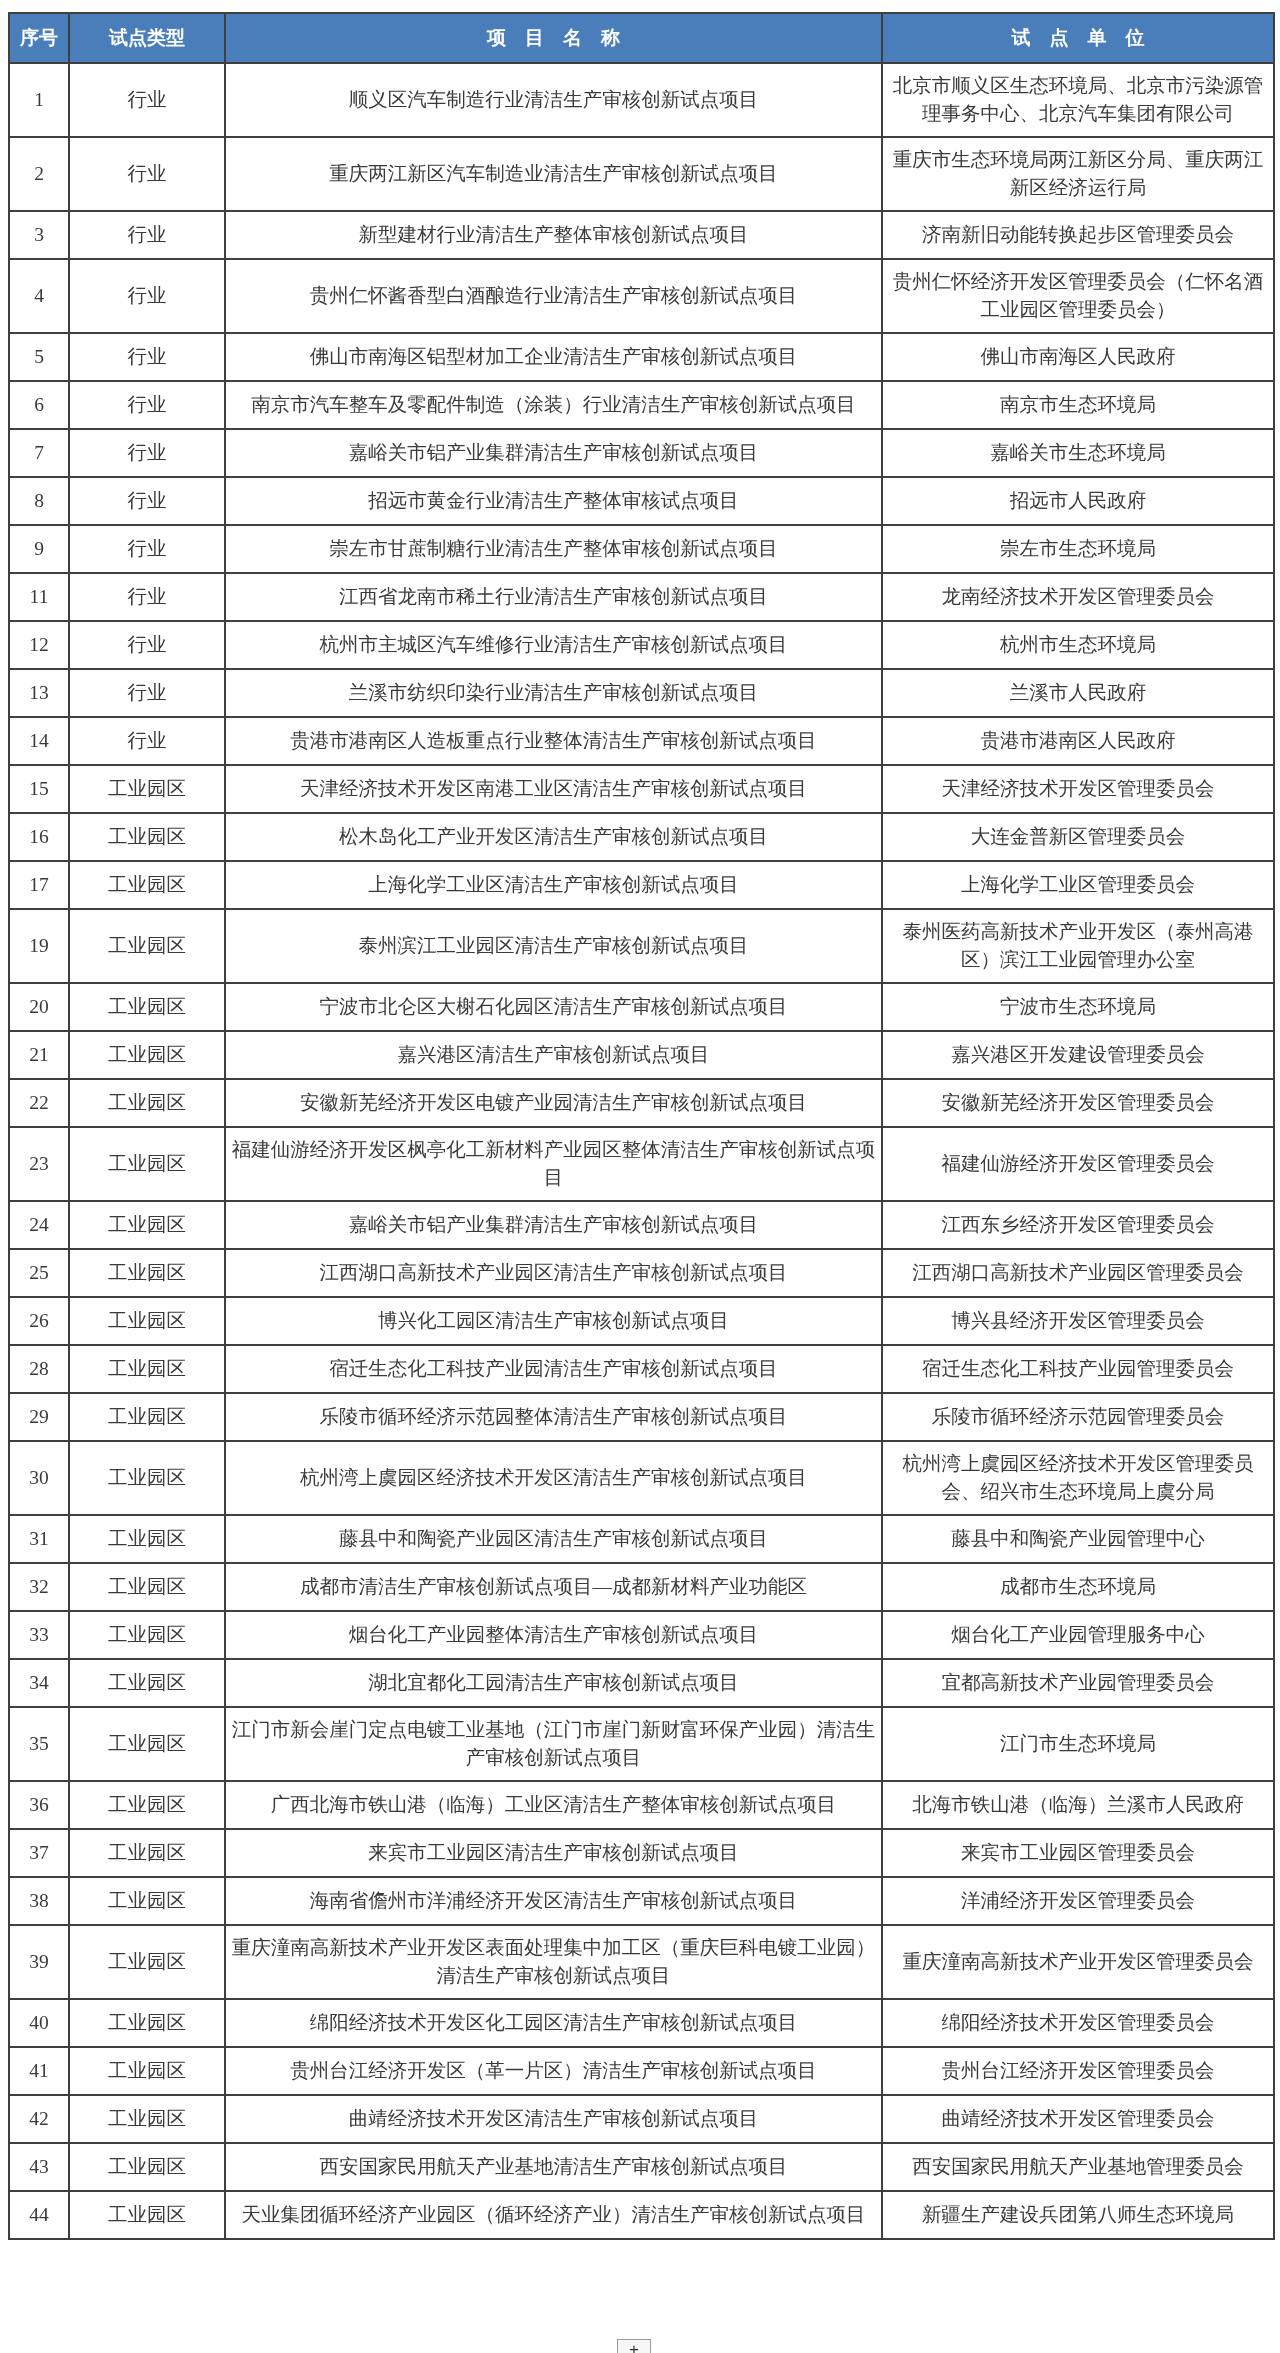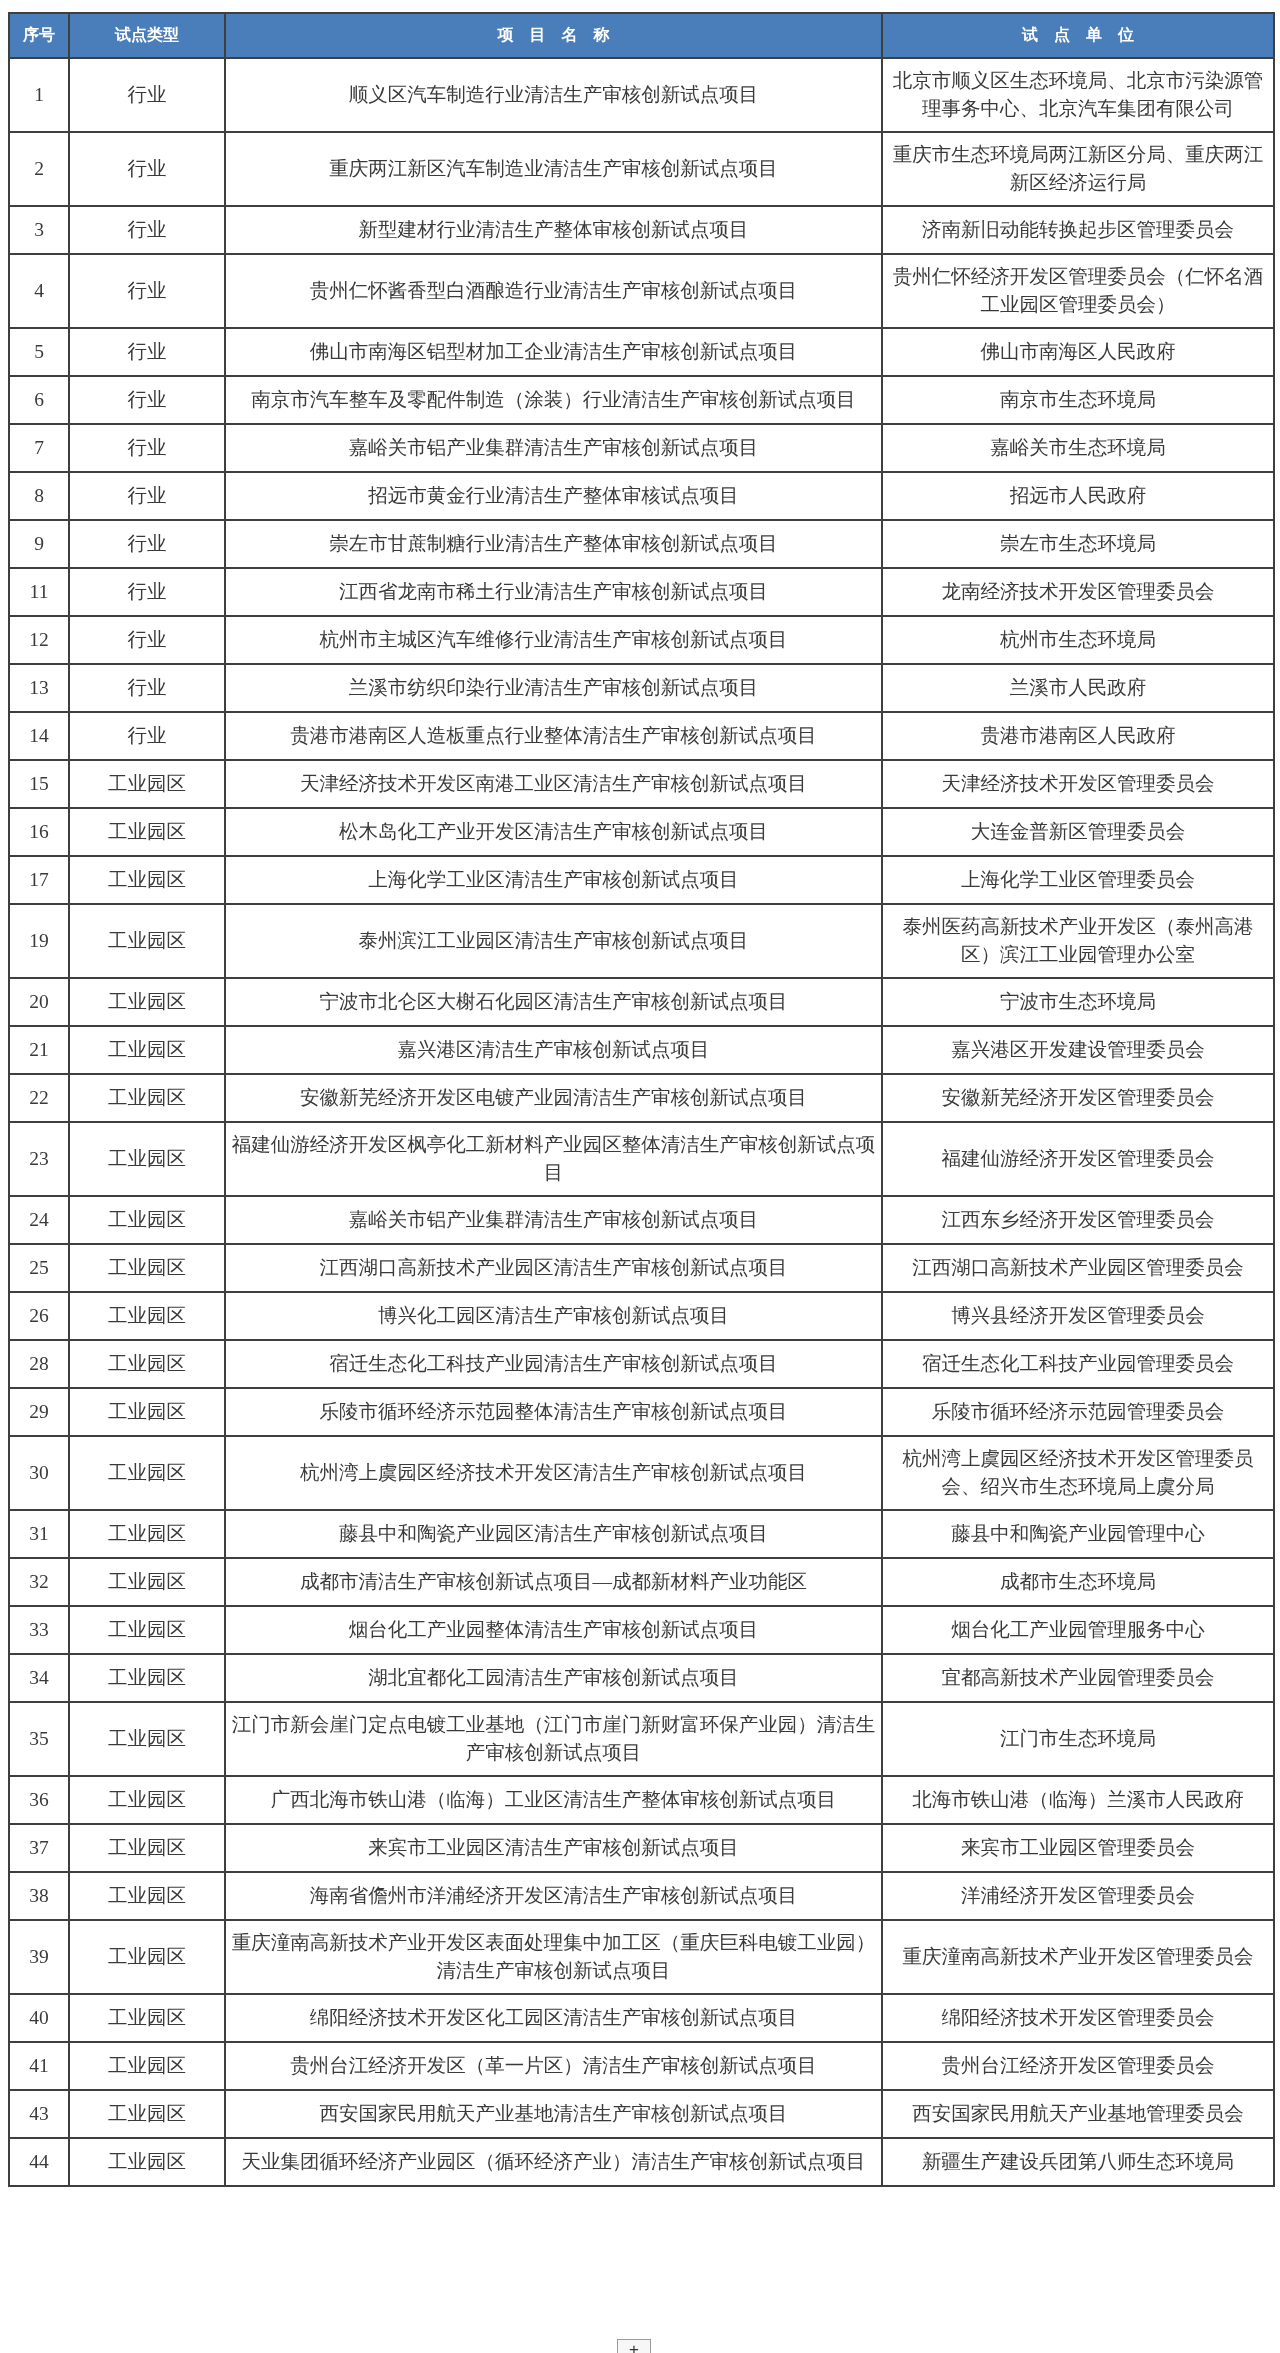--- a/index.html
+++ b/index.html
@@ -22,21 +22,21 @@
   table.pilot-table {
     border-collapse: collapse;
     table-layout: fixed;
     width: 1265px;
     background: #ffffff;
   }
   table.pilot-table th {
     background: var(--header-bg, #4A7EBB);
     color: var(--header-text, #ffffff);
     font-weight: bold;
-    font-size: 16px;
+    font-size: 19px;
     padding: 11px 3px;
     border: 2px solid var(--border-col, #3F3F3F);
     text-align: center;
     vertical-align: middle;
     font-family: "Liberation Serif", "DejaVu Serif", serif;
   }
   table.pilot-table td {
     border: 2px solid var(--border-col, #3F3F3F);
     color: var(--text-col, #3A3A3A);
     font-size: 19.5px;
@@ -310,20 +310,26 @@
     <td>绵阳经济技术开发区化工园区清洁生产审核创新试点项目</td>
     <td>绵阳经济技术开发区管理委员会</td>
   </tr>
         <tr>
     <td>41</td>
     <td>工业园区</td>
     <td>贵州台江经济开发区（革一片区）清洁生产审核创新试点项目</td>
     <td>贵州台江经济开发区管理委员会</td>
   </tr>
         <tr>
+    <td>42</td>
+    <td>工业园区</td>
+    <td>曲靖经济技术开发区清洁生产审核创新试点项目</td>
+    <td>曲靖经济技术开发区管理委员会</td>
+  </tr>
+        <tr>
     <td>43</td>
     <td>工业园区</td>
     <td>西安国家民用航天产业基地清洁生产审核创新试点项目</td>
     <td>西安国家民用航天产业基地管理委员会</td>
   </tr>
         <tr>
     <td>44</td>
     <td>工业园区</td>
     <td>天业集团循环经济产业园区（循环经济产业）清洁生产审核创新试点项目</td>
     <td>新疆生产建设兵团第八师生态环境局</td>

